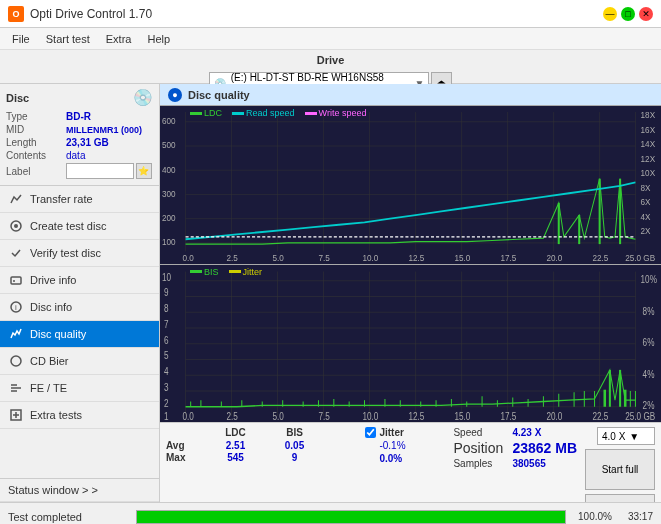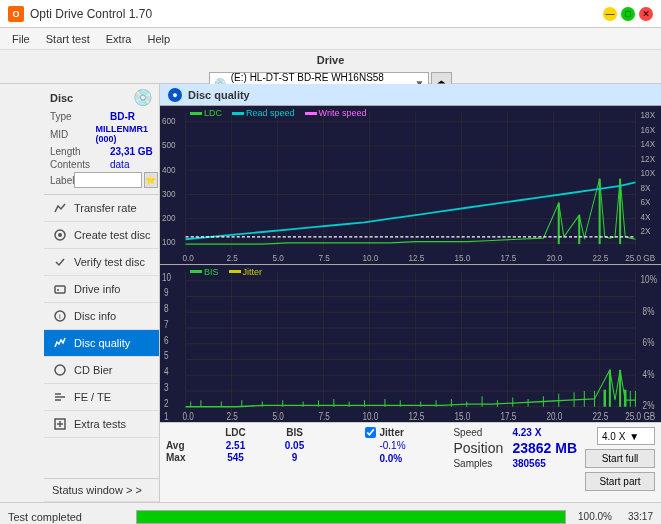--- a/index.html
+++ b/index.html
@@ -25,21 +25,21 @@
     .drive-dropdown { background: white; border: 1px solid #aaa; padding: 2px 4px; font-size: 10px; height: 22px; display: flex; align-items: center; gap: 4px; width: 220px; }
     .eject-btn { background: #e0e0e0; border: 1px solid #aaa; padding: 2px 4px; cursor: pointer; height: 22px; display: flex; align-items: center; }
     .speed-label { font-size: 11px; font-weight: bold; color: #333; margin-left: 8px; }
     .speed-dropdown { background: white; border: 1px solid #aaa; padding: 2px 4px; font-size: 10px; height: 22px; display: flex; align-items: center; gap: 4px; width: 60px; cursor: pointer; }
     .action-btn { background: #e0e0e0; border: 1px solid #aaa; padding: 2px 4px; cursor: pointer; height: 22px; display: flex; align-items: center; margin-left: 2px; }
 
     
     .main-content { display: flex; height: calc(524px - 84px - 22px); }
 
     
-    .sidebar { width: 160px; background: #f0f0f0; border-right: 1px solid #ccc; display: flex; flex-direction: column; flex-shrink: 0; padding-left: 44px; }
+    .sidebar { width: 160px; background: #f0f0f0; border-right: 1px solid #ccc; display: flex; flex-direction: column; flex-shrink: 0; }
 
     
     .disc-panel { padding: 4px 6px; border-bottom: 1px solid #ccc; }
     .disc-header { display: flex; align-items: center; justify-content: space-between; margin-bottom: 4px; }
     .disc-title { font-size: 11px; font-weight: bold; color: #333; }
     .disc-row { display: flex; align-items: center; margin-bottom: 2px; }
     .disc-key { width: 60px; font-size: 10px; color: #555; }
     .disc-val { font-size: 10px; color: #0000cc; font-weight: bold; }
     .disc-val-data { font-size: 10px; color: #0000cc; }
     .label-input { width: 68px; height: 16px; border: 1px solid #aaa; font-size: 10px; padding: 1px 2px; }
@@ -62,21 +62,21 @@
     
     .charts-area { flex: 1; display: flex; flex-direction: column; overflow: hidden; }
     .chart-top { flex: 1; position: relative; border-bottom: 1px solid #aaa; }
     .chart-bottom { flex: 1; position: relative; }
 
     
     .stats-row { background: #f5f5f5; border-top: 1px solid #ccc; padding: 4px 6px; display: flex; align-items: flex-start; gap: 8px; height: 80px; }
     .stats-table { flex: 1; }
     .stats-header { display: flex; gap: 4px; font-size: 10px; font-weight: bold; color: #333; margin-bottom: 2px; }
     .stats-data-row { display: flex; gap: 4px; font-size: 10px; margin-bottom: 1px; font-weight: bold; }
-    .action-button { background: #e8e8e8; border: 1px solid #aaa; padding: 3px 8px; font-size: 10px; cursor: pointer; width: 70px; text-align: center; }
+    .action-button { background: #e8e8e8; border: 1px solid #aaa; padding: 14px 8px; font-size: 10px; cursor: pointer; width: 70px; text-align: center; }
     .speed-dropdown-sm { background: white; border: 1px solid #aaa; padding: 1px 4px; font-size: 10px; height: 18px; display: flex; align-items: center; gap: 4px; width: 58px; cursor: pointer; }
 
     .bottom-bar { height: 28px; background: #f0f0f0; border-top: 1px solid #ccc; display: flex; align-items: center; padding: 0 8px; gap: 8px; }
   </style>
 </head>
 <body>
 
 <div class="title-bar">
   <div class="title-bar-left">
     <div class="title-bar-icon">O</div>

